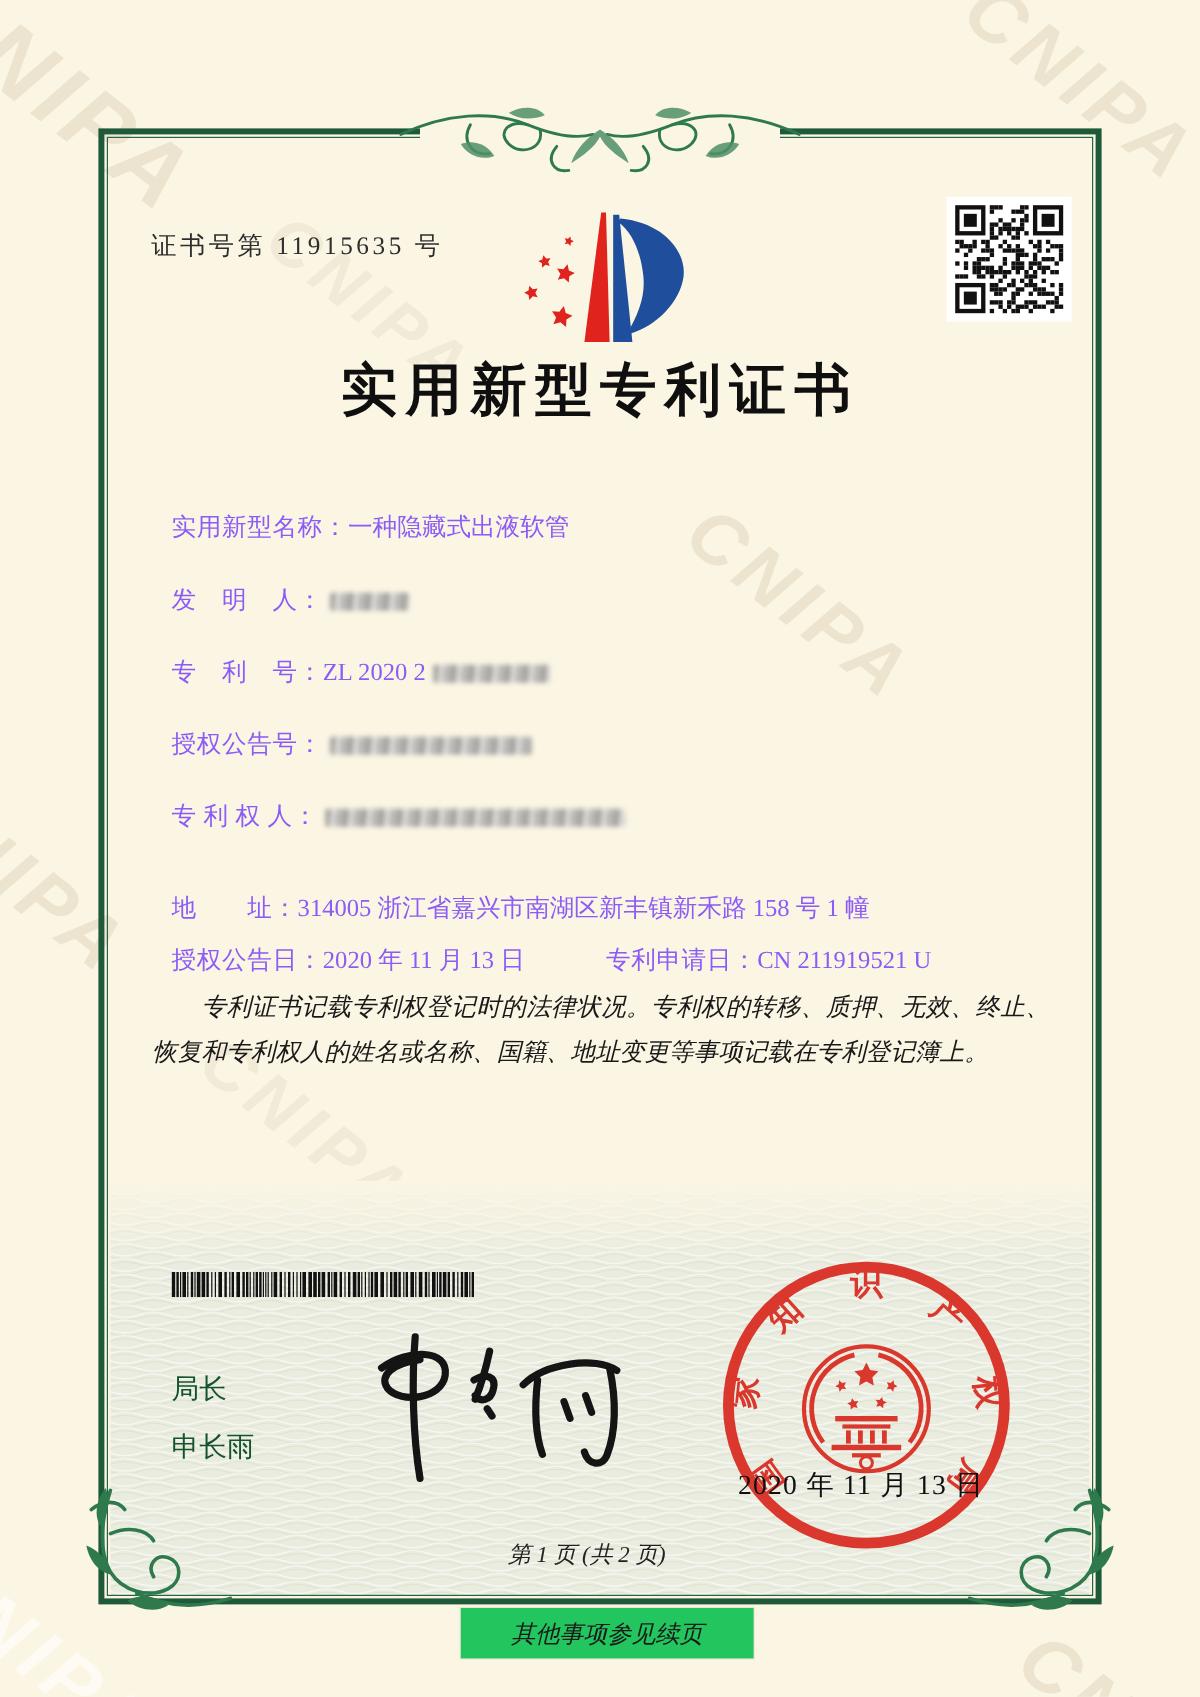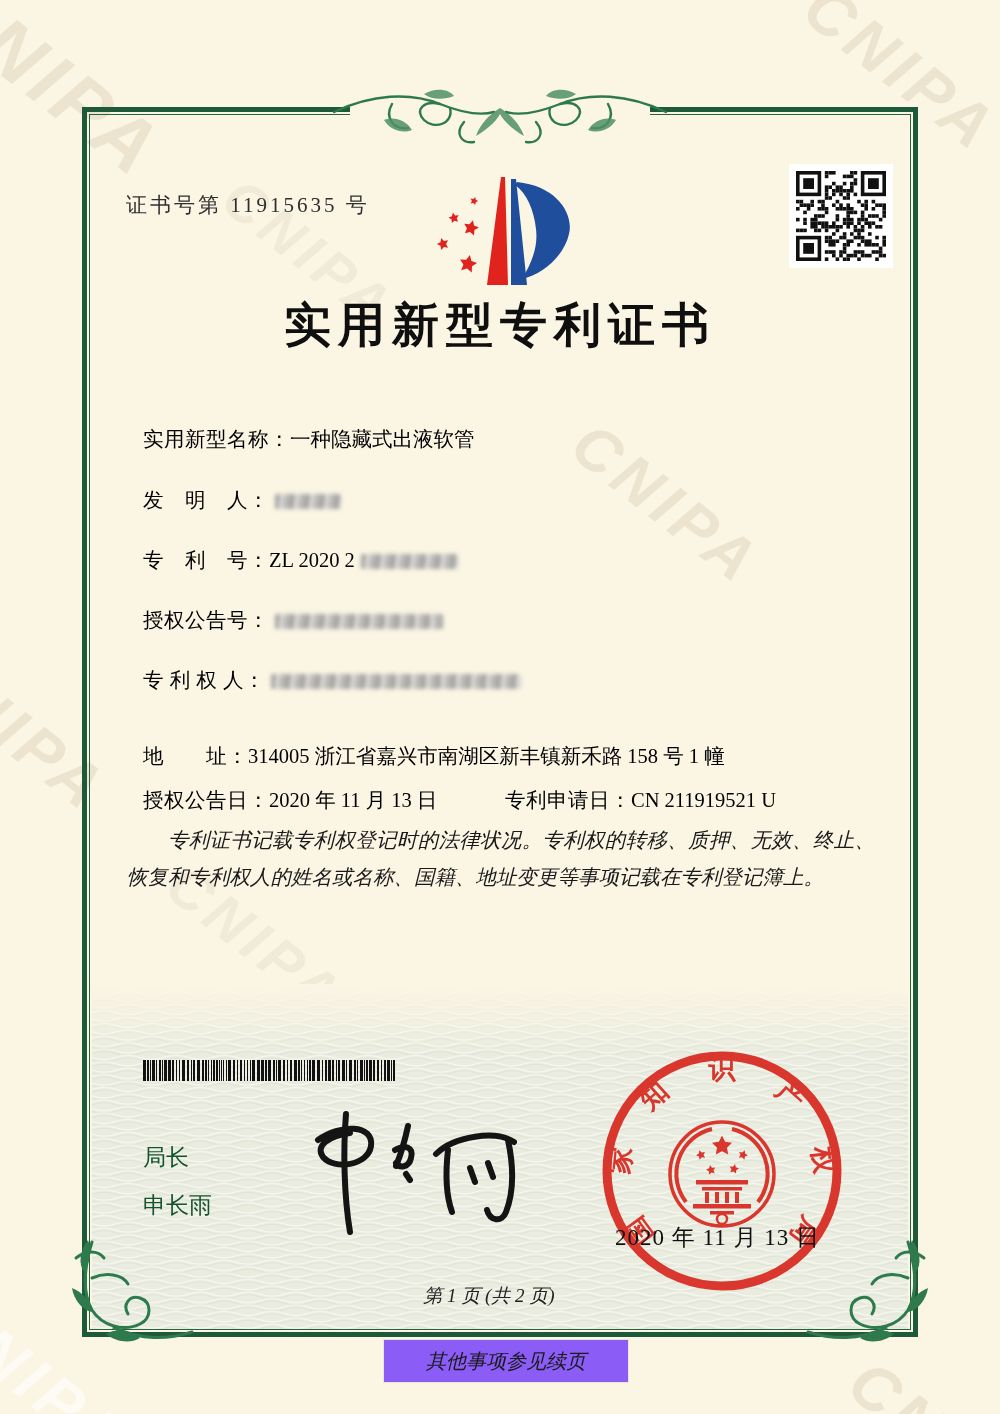--- a/index.html
+++ b/index.html
@@ -26,21 +26,21 @@
   .guilloche{position:absolute;left:92px;top:984px;width:816px;height:346px;z-index:1;}
   .guilloche-fade{position:absolute;left:92px;top:984px;width:816px;height:70px;
     background:linear-gradient(#fbf5e4,rgba(251,245,228,0));z-index:1;}
   
   .cert-no{position:absolute;left:126px;top:170px;font-size:21px;letter-spacing:3px;color:#2e2e2e;z-index:3;margin-top:21px;}
   .qr-box{position:absolute;left:789px;top:164px;width:104px;height:104px;background:#fff;z-index:3;}
   .logo{position:absolute;left:425px;top:156px;z-index:3;}
   .page-title{position:absolute;left:0;width:1000px;top:294px;text-align:center;
     font-size:47px;font-weight:bold;letter-spacing:7px;color:#0f0f0f;z-index:3;}
   
-  .row{position:absolute;left:143px;font-size:20.5px;color:#000000;z-index:3;white-space:nowrap;}
+  .row{position:absolute;left:143px;font-size:20.5px;color:#8b5cf6;z-index:3;white-space:nowrap;}
   .row .lbl{letter-spacing:.5px;}
   .redact{display:inline-block;height:15px;vertical-align:-2px;margin-left:6px;border-radius:2px;
     background:repeating-linear-gradient(95deg,#8f8f8f 0 5px,#d8d8d8 5px 9px,#ababab 9px 15px);
     filter:blur(2.2px);opacity:.8;}
   
   .body-text{position:absolute;left:127px;top:822px;width:748px;z-index:3;
     font-size:20.5px;line-height:37px;text-align:justify;font-style:italic;color:#191919;}
   .body-text p{margin:0;text-indent:2em;}
   
   .barcode{position:absolute;left:143px;top:1060px;z-index:3;}
@@ -49,21 +49,21 @@
     font-family:"Liberation Sans","DejaVu Sans",sans-serif;font-size:23px;color:#14532d;}
   .director div{margin-bottom:17px;}
   .signature{position:absolute;left:258px;top:1100px;z-index:4;}
   
   .seal{position:absolute;left:597px;top:1046px;z-index:3;}
   .seal-date{position:absolute;left:600px;top:1222px;width:235px;text-align:center;
     font-size:23px;letter-spacing:1px;color:#101010;z-index:5;}
   
   .page-num{position:absolute;left:0;width:956px;top:1283px;text-align:center;
     font-size:19px;font-style:italic;color:#222;z-index:3;padding-left:11px;}
-  .note-box{position:absolute;left:384px;top:1340px;width:244px;height:42px;background:#8b5cf6;
+  .note-box{position:absolute;left:384px;top:1340px;width:244px;height:42px;background:#22c55e;
     box-shadow:0 0 0 1px rgba(210,200,180,.35);display:flex;align-items:center;justify-content:center;
     font-size:20px;font-style:italic;color:#1a1a1a;z-index:3;}
   .ornament-mask{position:absolute;left:350px;top:103px;width:300px;height:14px;background:#fbf5e4;z-index:3;}
   .ornament{position:absolute;left:332px;top:82px;z-index:4;}
   .corner{position:absolute;z-index:4;}
 </style>
 </head>
 <body>
 
 <span class="wm" style="left:-30px;top:-40px;font-size:78px;">CNIPA</span>

